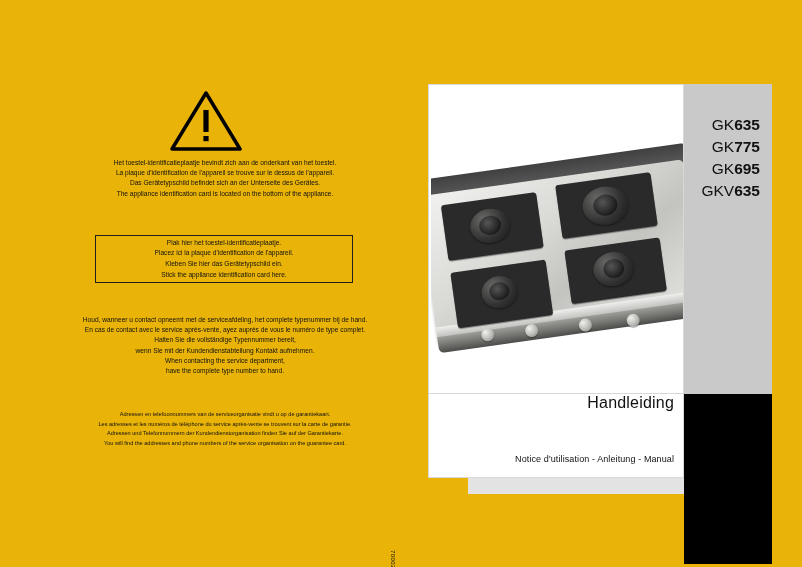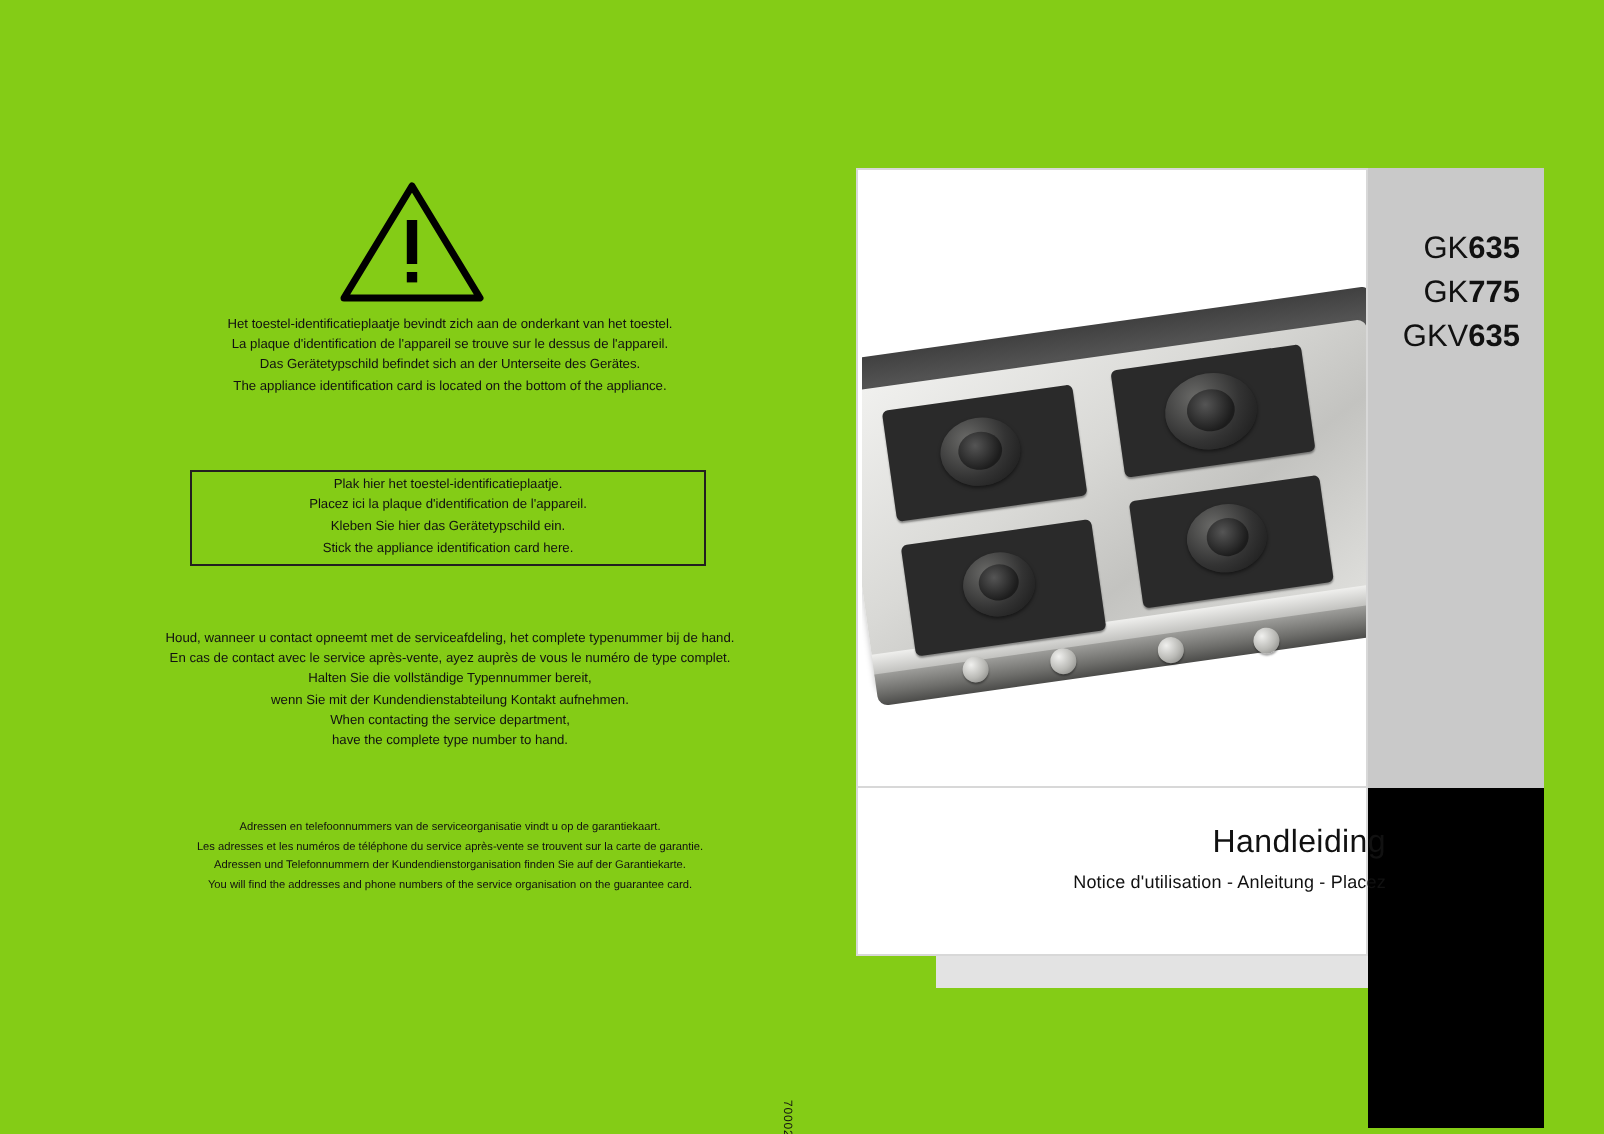--- a/index.html
+++ b/index.html
@@ -14,21 +14,21 @@
     font-family: "Liberation Sans", sans-serif;
     color: #000;
     overflow: hidden;
   }
 
   .page {
     position: absolute;
     left: 0; top: 0;
     width: 802px;
     height: 567px;
-    background: #84cc16;
+    background: #eab308;
   }
 
   
   .left-panel {
     position: absolute;
     left: 30px;
     top: 60px;
     width: 390px;
     height: 450px;
   }
@@ -183,26 +183,25 @@
   }
 
   .title-area {
     position: absolute;
     left: 0;
     top: 310px;
     width: 256px;
     height: 84px;
     display: flex;
     flex-direction: column;
-    justify-content: center;
+    justify-content: space-between;
     align-items: flex-end;
     padding-bottom: 14px;
     padding-right: 10px;
     box-sizing: border-box;
-    margin-left: 19px;
   }
   .doc-title {
     font-size: 16px;
     color: #111;
     font-weight: 400;
     letter-spacing: 0.2px;
   }
   .doc-subtitle {
     font-size: 9px;
     color: #111;
@@ -383,32 +382,33 @@
           <div class="knob" style="left:96px; top:238px;"></div>
           <div class="knob" style="left:150px; top:240px;"></div>
           <div class="knob" style="left:198px; top:242px;"></div>
         </div>
       </div>
     </div>
 
     <div class="model-names">
       <div><span>GK</span><b>635</b></div>
       <div><span>GK</span><b>775</b></div>
+      <div><span>GK</span><b>695</b></div>
       <div><span>GKV</span><b>635</b></div>
     </div>
 
     <div class="brand-area">
       <div class="brand-logo">
         <span class="mark">P</span><span>elgrim</span>
       </div>
     </div>
 
     <div class="black-block"></div>
 
     <div class="title-area">
       <div class="doc-title">Handleiding</div>
-      <div class="doc-subtitle">Notice d'utilisation - Anleitung - Placez</div>
+      <div class="doc-subtitle">Notice d'utilisation - Anleitung - Manual</div>
     </div>
 
     <div class="grey-bar"></div>
   </div>
 
 </div>
 
 </body></html>

